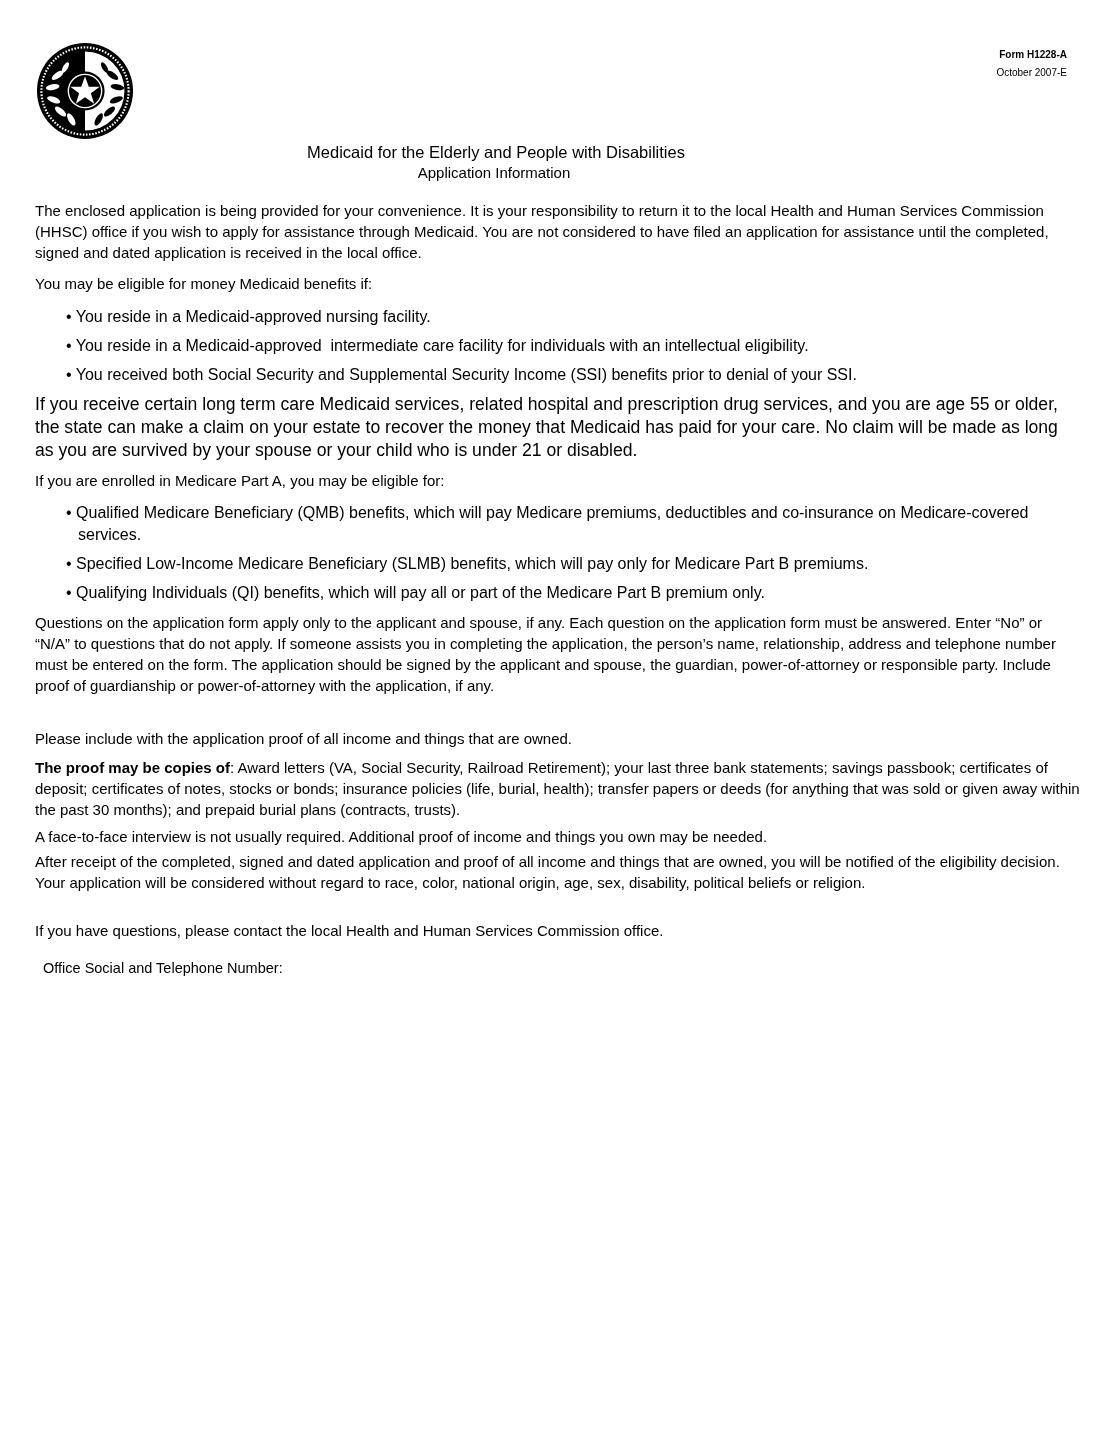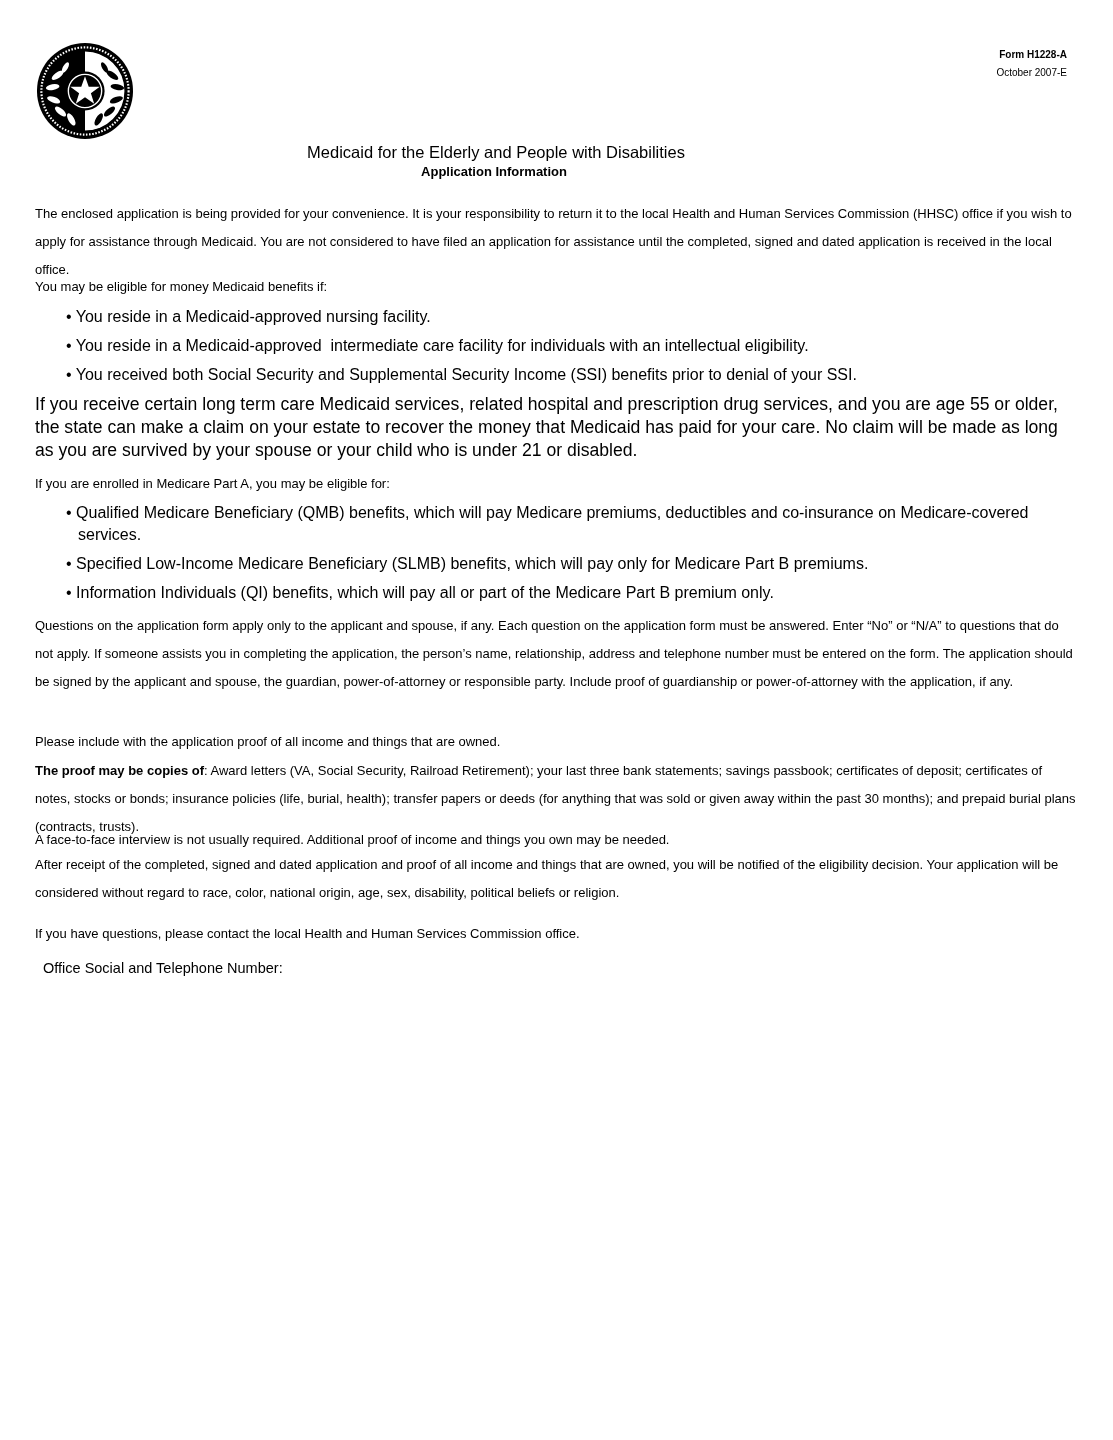--- a/index.html
+++ b/index.html
@@ -5,22 +5,22 @@
     html, body { margin: 0; padding: 0; background: #ffffff; }
     body { width: 1113px; height: 1440px; position: relative; overflow: hidden; color: #000; font-family: "Liberation Sans", sans-serif; }
     .logo { position: absolute; left: 36px; top: 42px; width: 260px; height: 100px; }
     .seal { position: absolute; left: 0; top: 0; width: 98px; height: 98px; }
     .logo-text { position: absolute; left: 102px; top: 10px; }
     .logo-texas { font-family: "Liberation Serif", serif; font-size: 34px; line-height: 34px; letter-spacing: 0.5px; }
     .logo-sub { font-family: "DejaVu Sans", sans-serif; font-weight: bold; font-size: 17px; line-height: 21px; transform: scaleX(0.86); transform-origin: left; letter-spacing: -0.2px; }
     .form-id { position: absolute; right: 46px; top: 46px; text-align: right; font-size: 10px; line-height: 18px; }
     .form-id .num { font-weight: bold; }
     .subtitle { position: absolute; left: 0; width: 992px; top: 143px; text-align: center; font-size: 16.5px; }
-    .title { position: absolute; left: 0; width: 988px; top: 164px; text-align: center; font-size: 13px; font-weight: bold; }
-    .body-text { position: absolute; left: 35px; width: 1045px; font-size: 13px; line-height: 28px; }
+    .title { position: absolute; left: 0; width: 988px; top: 164px; text-align: center; font-size: 15px; font-weight: normal; }
+    .body-text { position: absolute; left: 35px; width: 1045px; font-size: 15px; line-height: 21px; }
     .bullet { position: absolute; font-size: 16px; line-height: 21.8px; }
     .b1 { left: 66px; }
     .b2 { left: 66px; }
     .hang { padding-left: 12px; text-indent: -12px; width: 960px; }
     .office { position: absolute; left: 43px; top: 960px; font-size: 14.5px; }
     .blank-area { position: absolute; left: 43px; top: 985px; width: 1030px; height: 400px; }
   </style>
 </head>
 <body>
 
@@ -69,21 +69,21 @@
 <div class="bullet b1" style="top:306px;">• <span>You reside in a Medicaid-approved nursing facility.</span></div>
 <div class="bullet b1" style="top:335px; white-space:pre;">• <span>You reside in a Medicaid-approved  intermediate care facility for individuals with an intellectual eligibility.</span></div>
 <div class="bullet b1" style="top:364px;">• <span>You received both Social Security and Supplemental Security Income (SSI) benefits prior to denial of your SSI.</span></div>
 
 <div class="body-text" style="top:393px; font-size:17.6px; line-height:22.8px;">If you receive certain long term care Medicaid services, related hospital and prescription drug services, and you are age 55 or older, the state can make a claim on your estate to recover the money that Medicaid has paid for your care. No claim will be made as long as you are survived by your spouse or your child who is under 21 or disabled.</div>
 
 <div class="body-text" style="top:470px;">If you are enrolled in Medicare Part A, you may be eligible for:</div>
 
 <div class="bullet b2 hang" style="top:502px;">• <span>Qualified Medicare Beneficiary (QMB) benefits, which will pay Medicare premiums, deductibles and co-insurance on Medicare-covered services.</span></div>
 <div class="bullet b2" style="top:553px;">• <span>Specified Low-Income Medicare Beneficiary (SLMB) benefits, which will pay only for Medicare Part B premiums.</span></div>
-<div class="bullet b2" style="top:582px;">• <span>Information Individuals (QI) benefits, which will pay all or part of the Medicare Part B premium only.</span></div>
+<div class="bullet b2" style="top:582px;">• <span>Qualifying Individuals (QI) benefits, which will pay all or part of the Medicare Part B premium only.</span></div>
 
 <div class="body-text" style="top:612px;">Questions on the application form apply only to the applicant and spouse, if any. Each question on the application form must be answered. Enter “No” or “N/A” to questions that do not apply. If someone assists you in completing the application, the person’s name, relationship, address and telephone number must be entered on the form. The application should be signed by the applicant and spouse, the guardian, power-of-attorney or responsible party. Include proof of guardianship or power-of-attorney with the application, if any.</div>
 <div class="body-text" style="top:728px;">Please include with the application proof of all income and things that are owned.</div>
 
 <div class="body-text" style="top:757px;"><b>The proof may be copies of</b><span>: Award letters (VA, Social Security, Railroad Retirement); your last three bank statements; savings passbook; certificates of deposit; certificates of notes, stocks or bonds; insurance policies (life, burial, health); transfer papers or deeds (for anything that was sold or given away within the past 30 months); and prepaid burial plans (contracts, trusts).</span></div>
 
 <div class="body-text" style="top:826px;">A face-to-face interview is not usually required. Additional proof of income and things you own may be needed.</div>
 <div class="body-text" style="top:851px;">After receipt of the completed, signed and dated application and proof of all income and things that are owned, you will be notified of the eligibility decision. Your application will be considered without regard to race, color, national origin, age, sex, disability, political beliefs or religion.</div>
 <div class="body-text" style="top:920px;">If you have questions, please contact the local Health and Human Services Commission office.</div>
 

